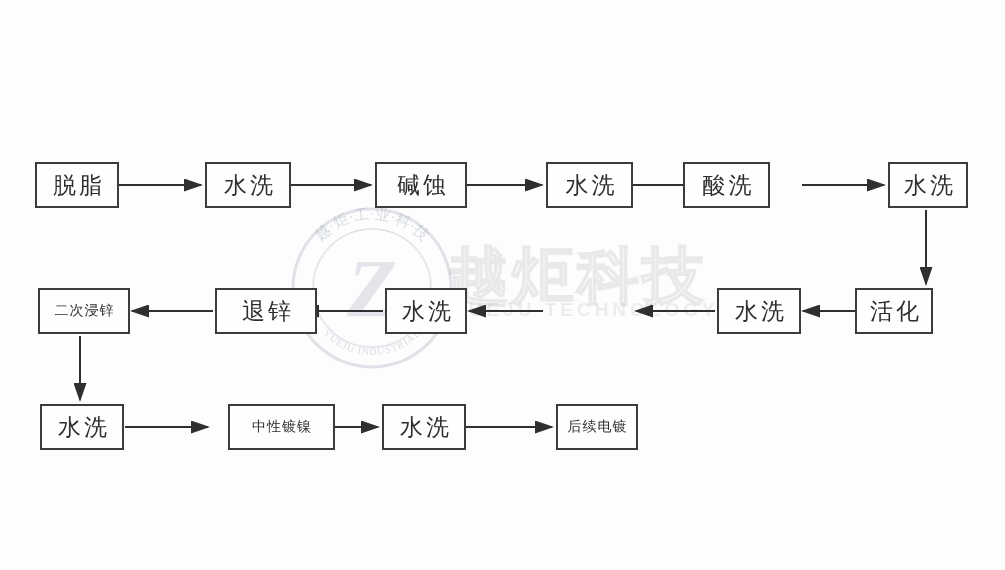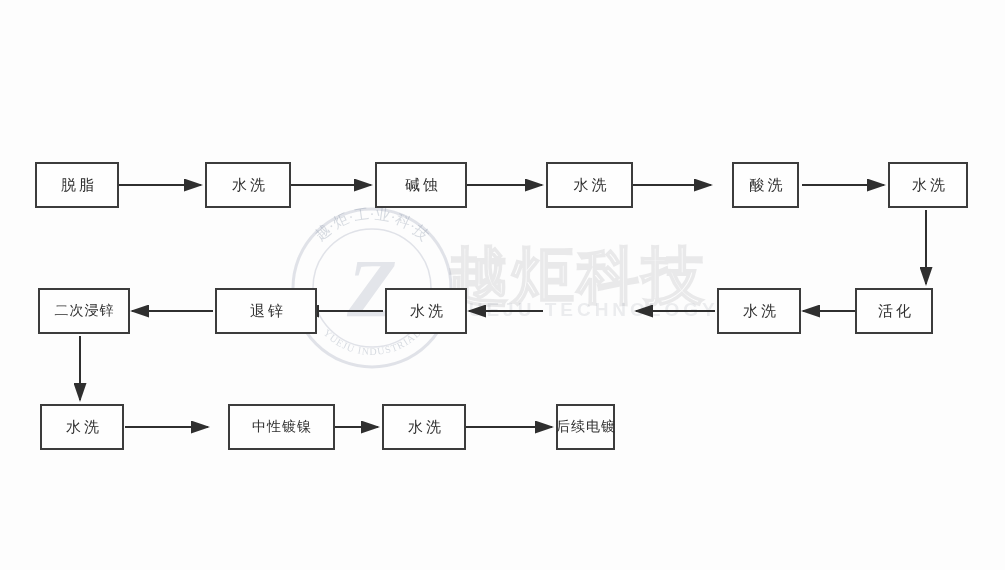--- a/index.html
+++ b/index.html
@@ -19,21 +19,21 @@
   }
   .node {
     position: absolute;
     height: 46px;
     box-sizing: border-box;
     border: 2px solid #3c3c3c;
     background: #fefefe;
     display: flex;
     align-items: center;
     justify-content: center;
-    font-size: 15px;
+    font-size: 23px;
     color: #2e2e2e;
     letter-spacing: 3px;
     padding-left: 4px; 
     white-space: nowrap;
     z-index: 3;
   }
   .node.small { font-size: 14px; letter-spacing: 1px; padding-left: 1px; }
   svg.arrows { z-index: 2; }
   svg.watermark { z-index: 1; }
   .wm-seal-ring { fill: none; stroke: rgba(110, 122, 148, 0.20); }
@@ -101,27 +101,27 @@
       <line x1="125" y1="427" x2="208" y2="427" marker-end="url(#ah)"></line>
       <line x1="298" y1="427" x2="378" y2="427" marker-end="url(#ah)"></line>
       <line x1="466" y1="427" x2="552" y2="427" marker-end="url(#ah)"></line>
     </g>
   </svg>
 
   <div class="node" style="left:35px;  top:162px; width:84px;">脱脂</div>
   <div class="node" style="left:205px; top:162px; width:86px;">水洗</div>
   <div class="node" style="left:375px; top:162px; width:92px;">碱蚀</div>
   <div class="node" style="left:546px; top:162px; width:87px;">水洗</div>
-  <div class="node" style="left:732px; top:162px; width:67px;">酸洗</div>
+  <div class="node" style="left:683px; top:162px; width:87px;">酸洗</div>
   <div class="node" style="left:888px; top:162px; width:80px;">水洗</div>
 
   <div class="node" style="left:855px; top:288px; width:78px;">活化</div>
   <div class="node" style="left:717px; top:288px; width:84px;">水洗</div>
   <div class="node" style="left:385px; top:288px; width:82px;">水洗</div>
   <div class="node" style="left:215px; top:288px; width:102px;">退锌</div>
   <div class="node small" style="left:38px; top:288px; width:92px;">二次浸锌</div>
 
   <div class="node" style="left:40px;  top:404px; width:84px;">水洗</div>
   <div class="node small" style="left:228px; top:404px; width:107px;">中性镀镍</div>
   <div class="node" style="left:382px; top:404px; width:84px;">水洗</div>
-  <div class="node small" style="left:556px; top:404px; width:59px;text-align:right;">后续电镀</div>
+  <div class="node small" style="left:556px; top:404px; width:82px;text-align:right;">后续电镀</div>
 
 </div>
 
 </body></html>

